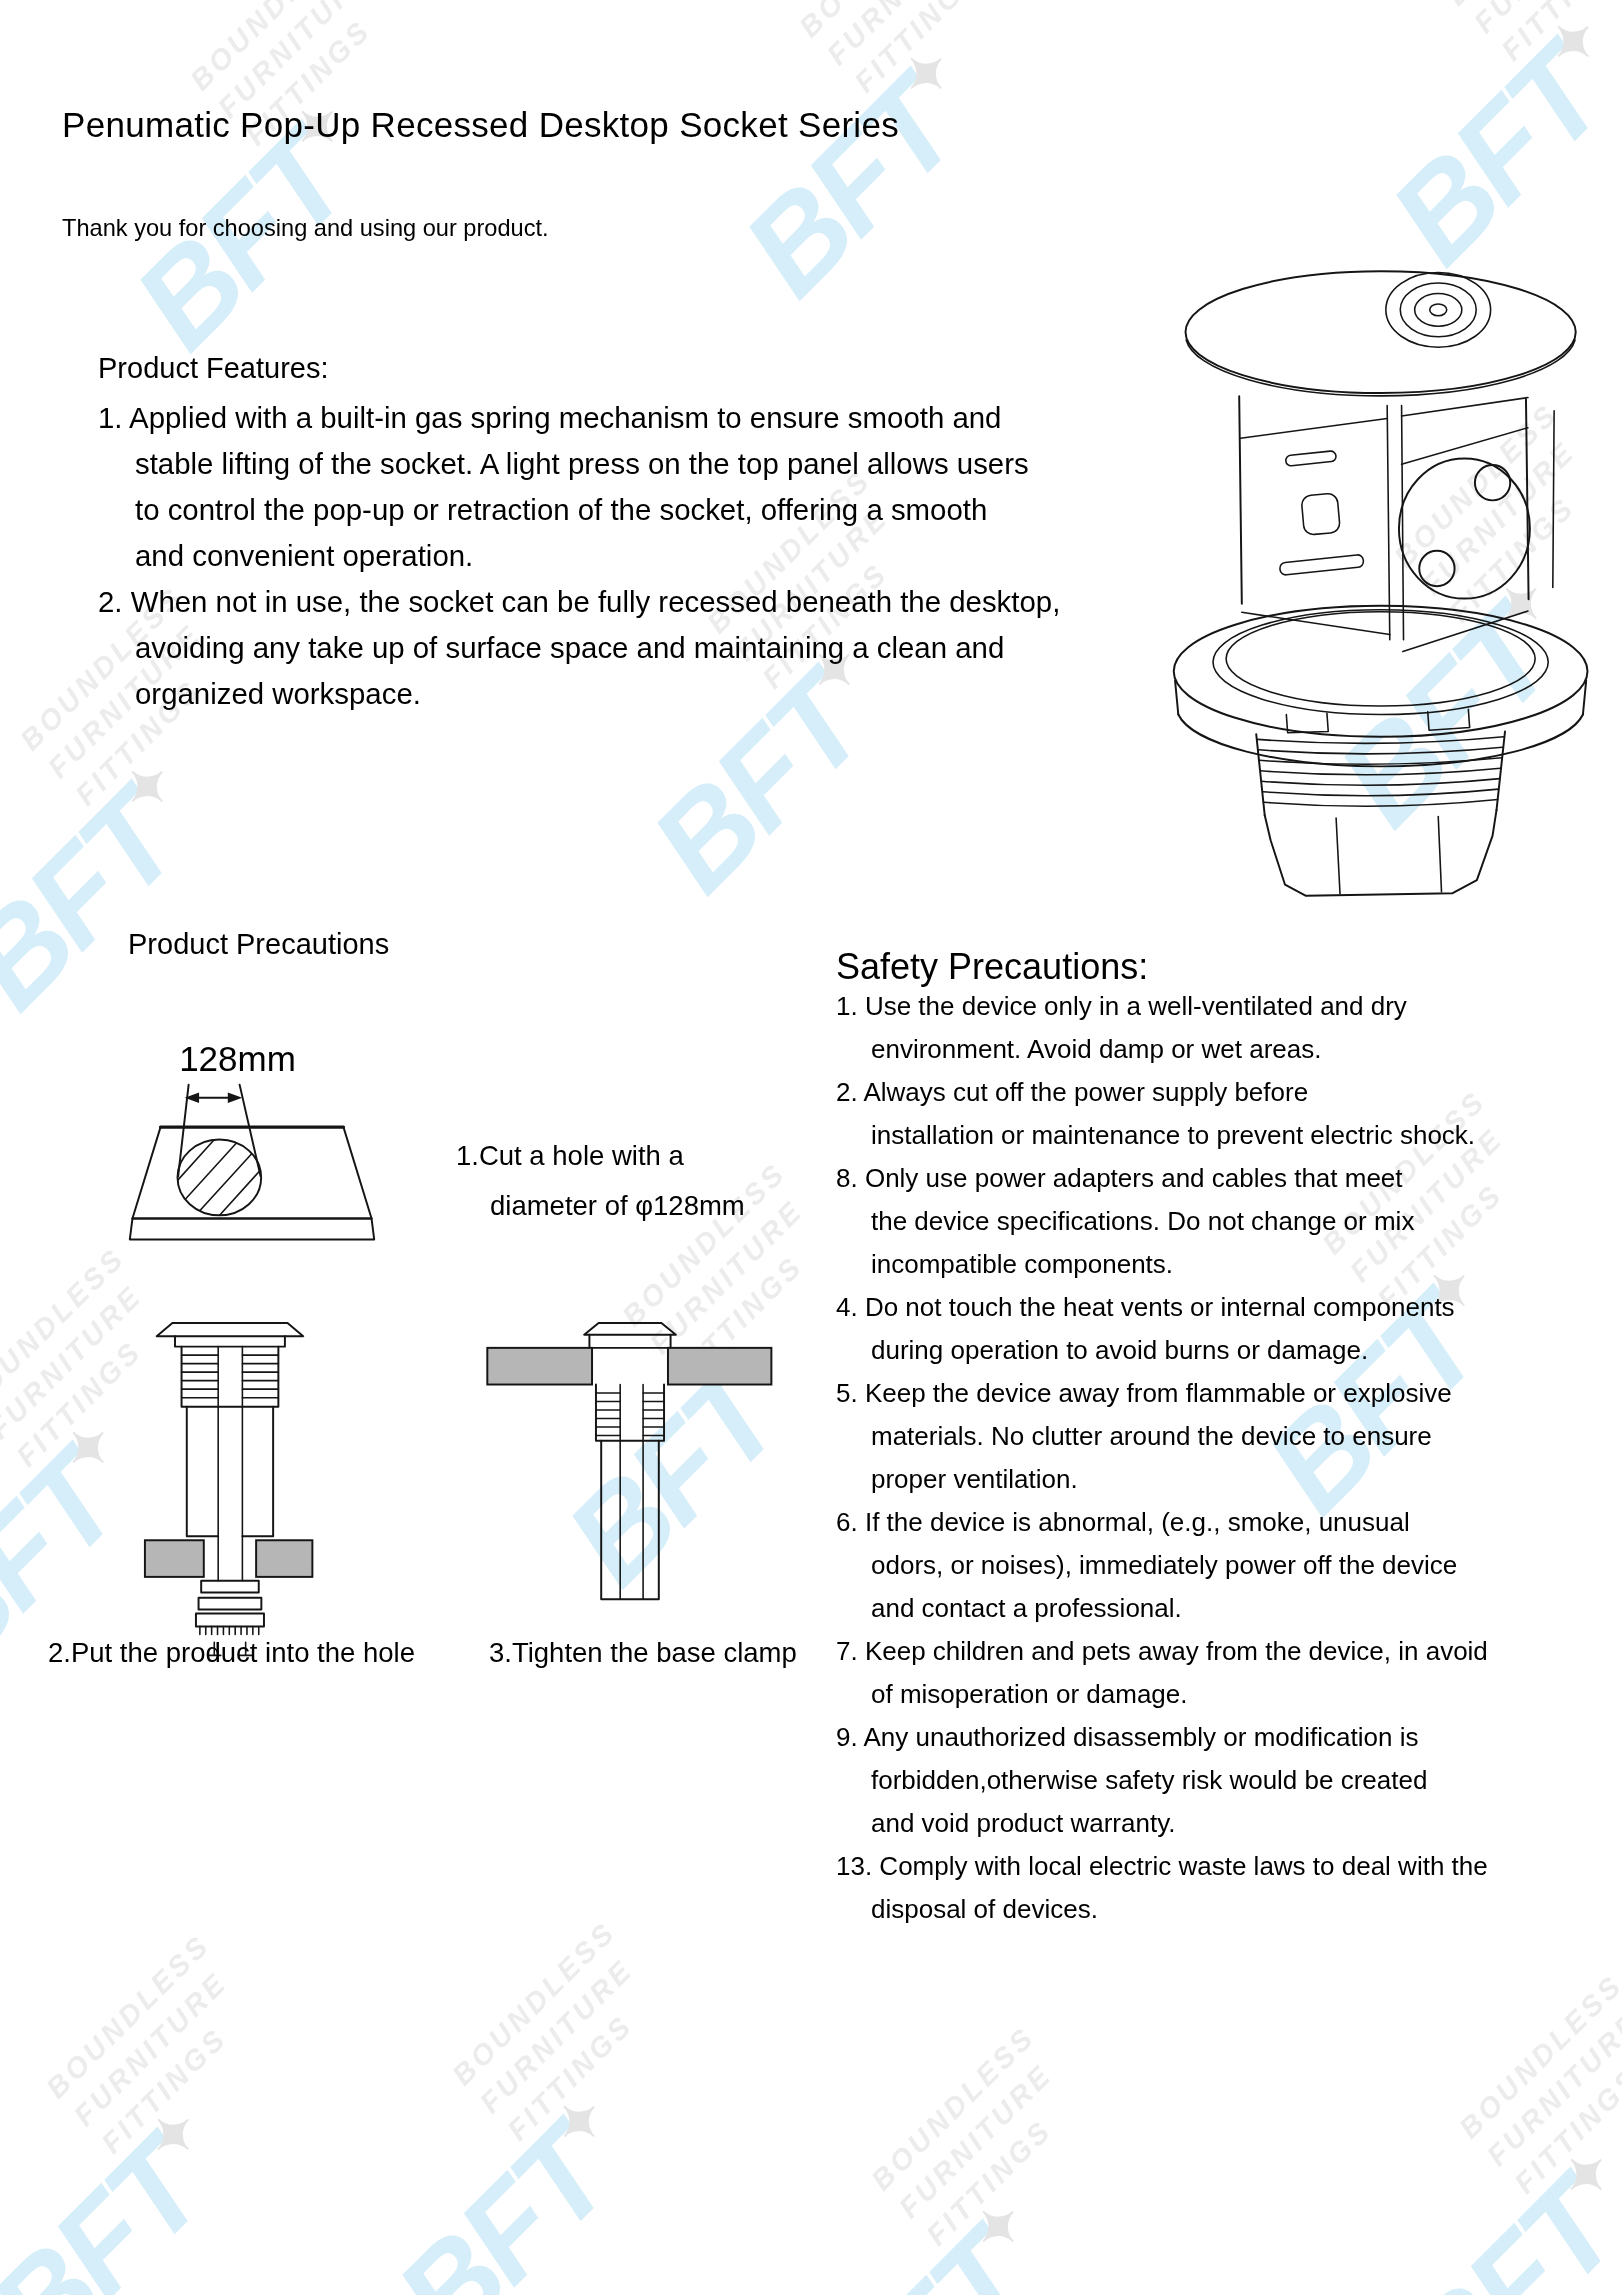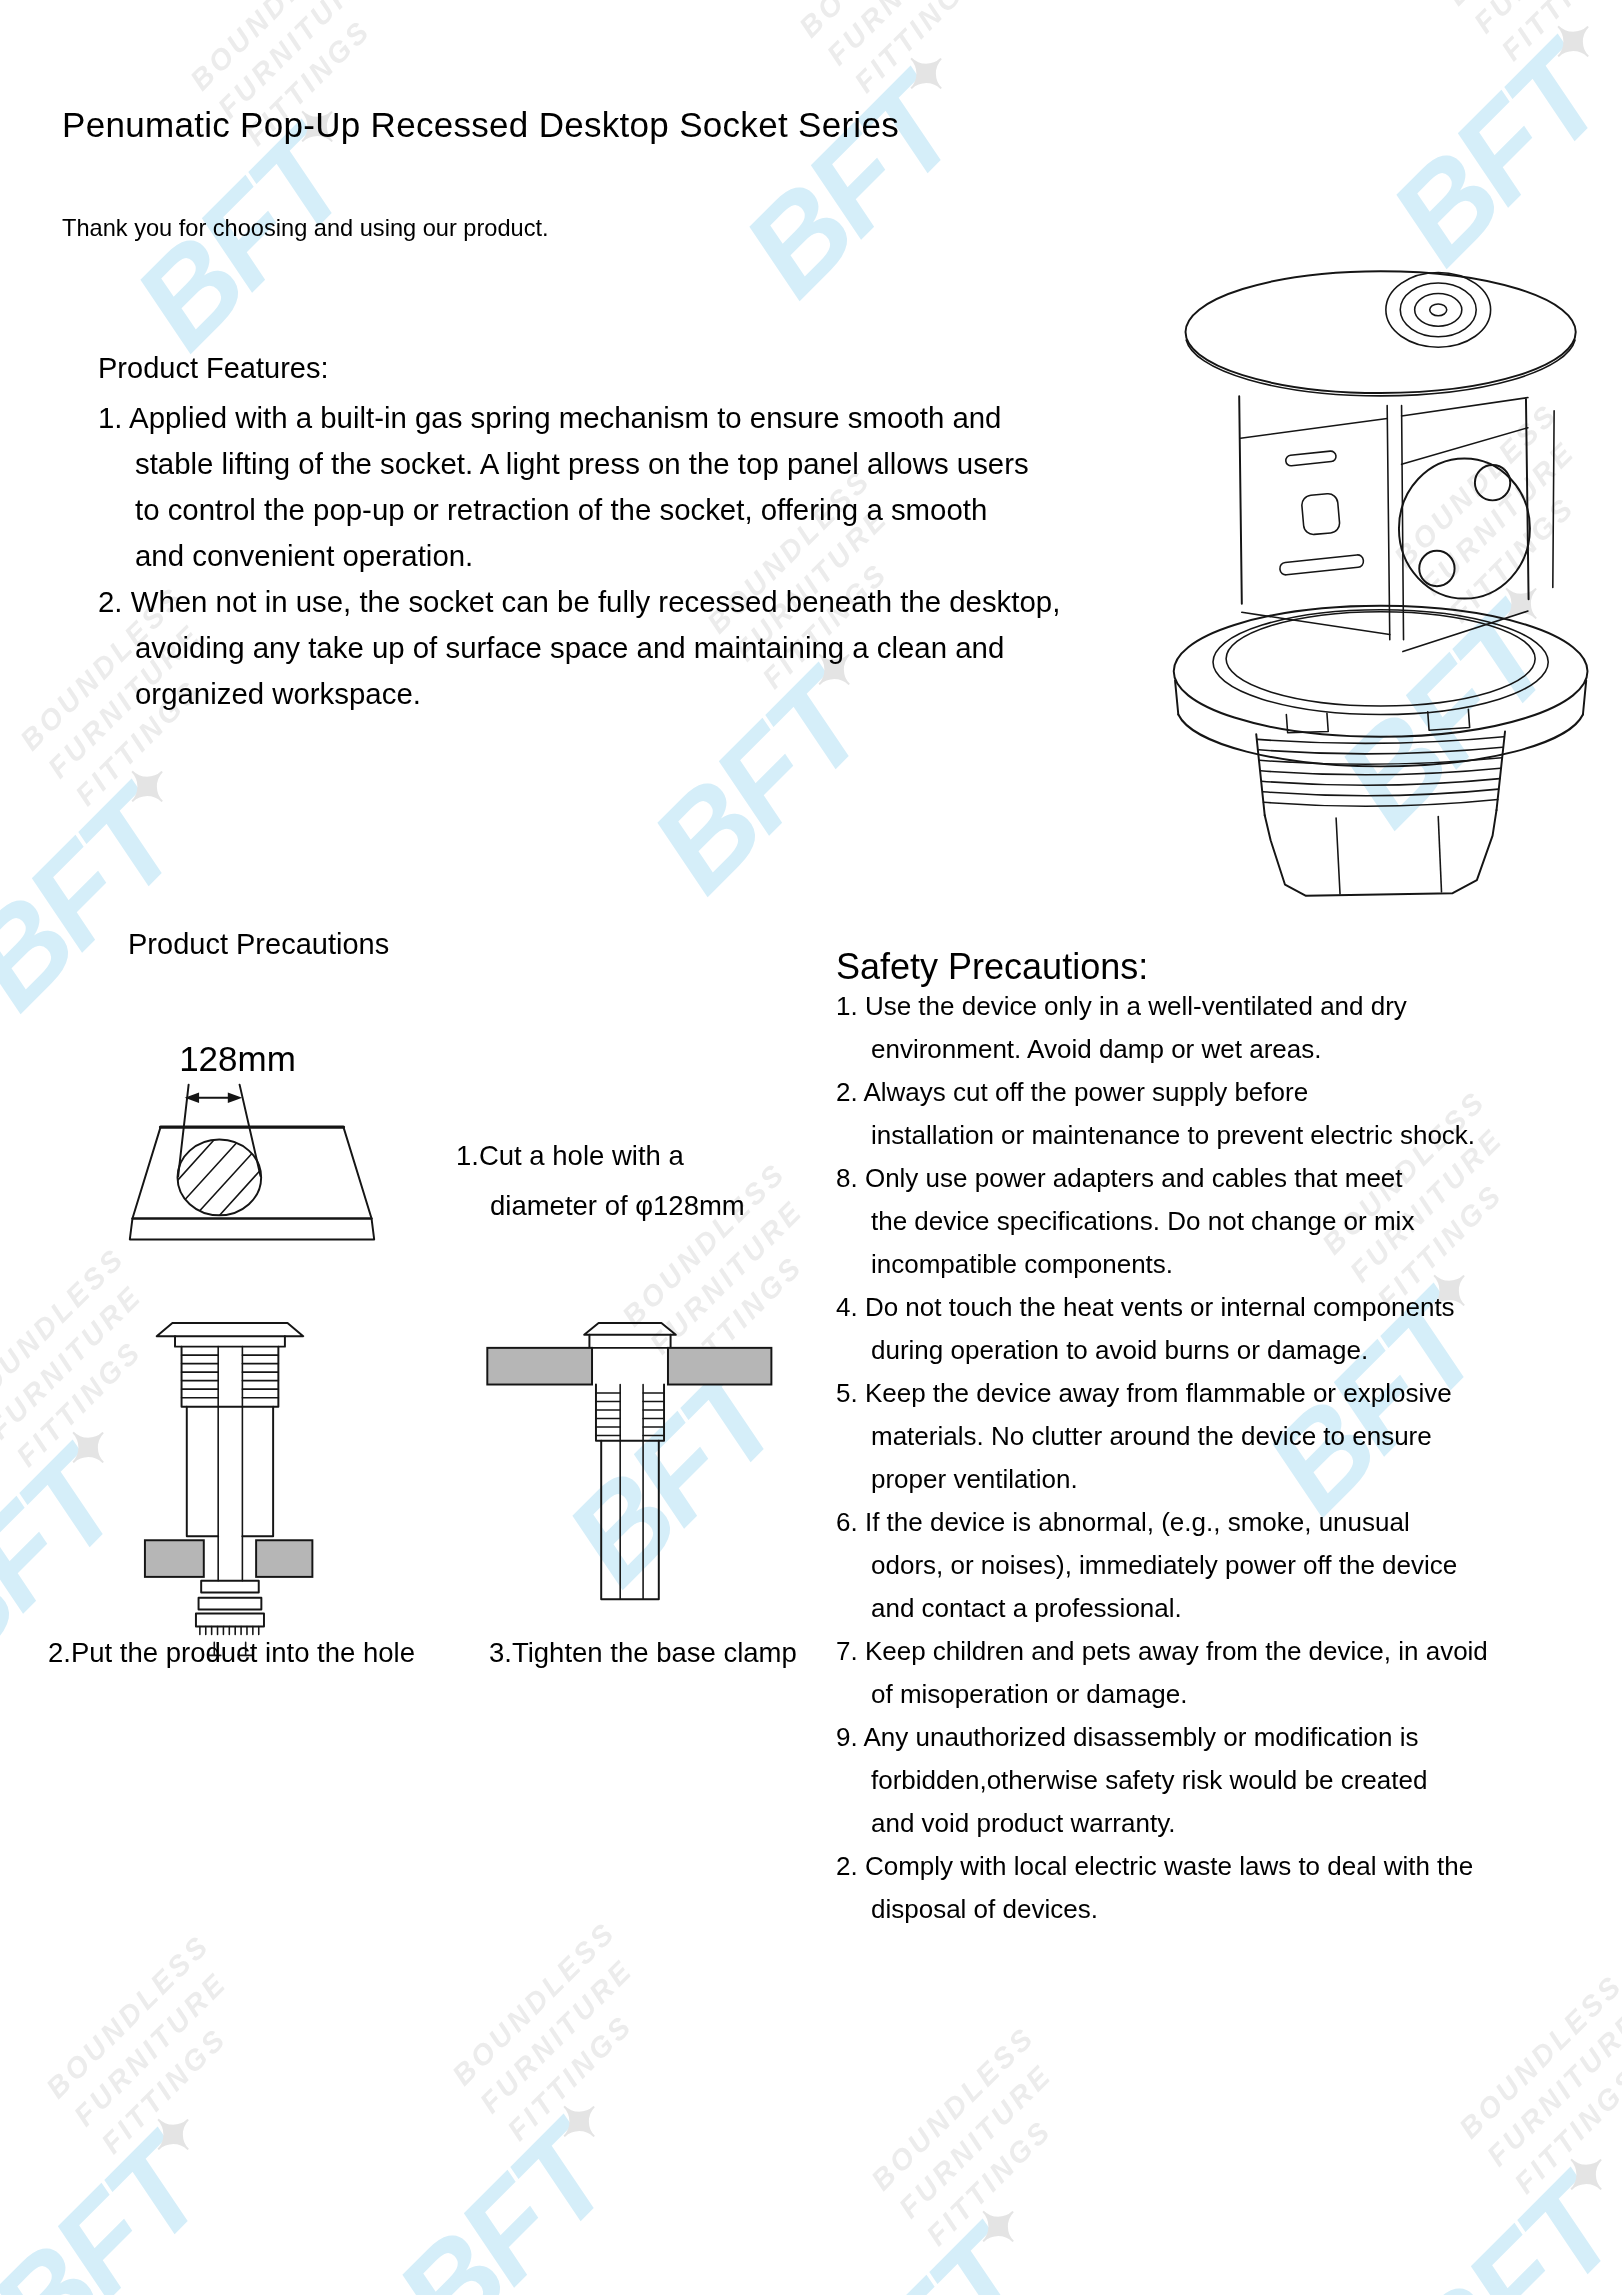--- a/index.html
+++ b/index.html
@@ -297,17 +297,17 @@
 materials. No clutter around the device to ensure
 proper ventilation.</div>
     <div class="safe-item">6. If the device is abnormal, (e.g., smoke, unusual
 odors, or noises), immediately power off the device
 and contact a professional.</div>
     <div class="safe-item">7. Keep children and pets away from the device, in avoid
 of misoperation or damage.</div>
     <div class="safe-item">9. Any unauthorized disassembly or modification is
 forbidden,otherwise safety risk would be created
 and void product warranty.</div>
-    <div class="safe-item">2. Comply with local electric waste laws to deal with the
+    <div class="safe-item">13. Comply with local electric waste laws to deal with the
 disposal of devices.</div>
   </div>
 </div>
 
 
 </body></html>

